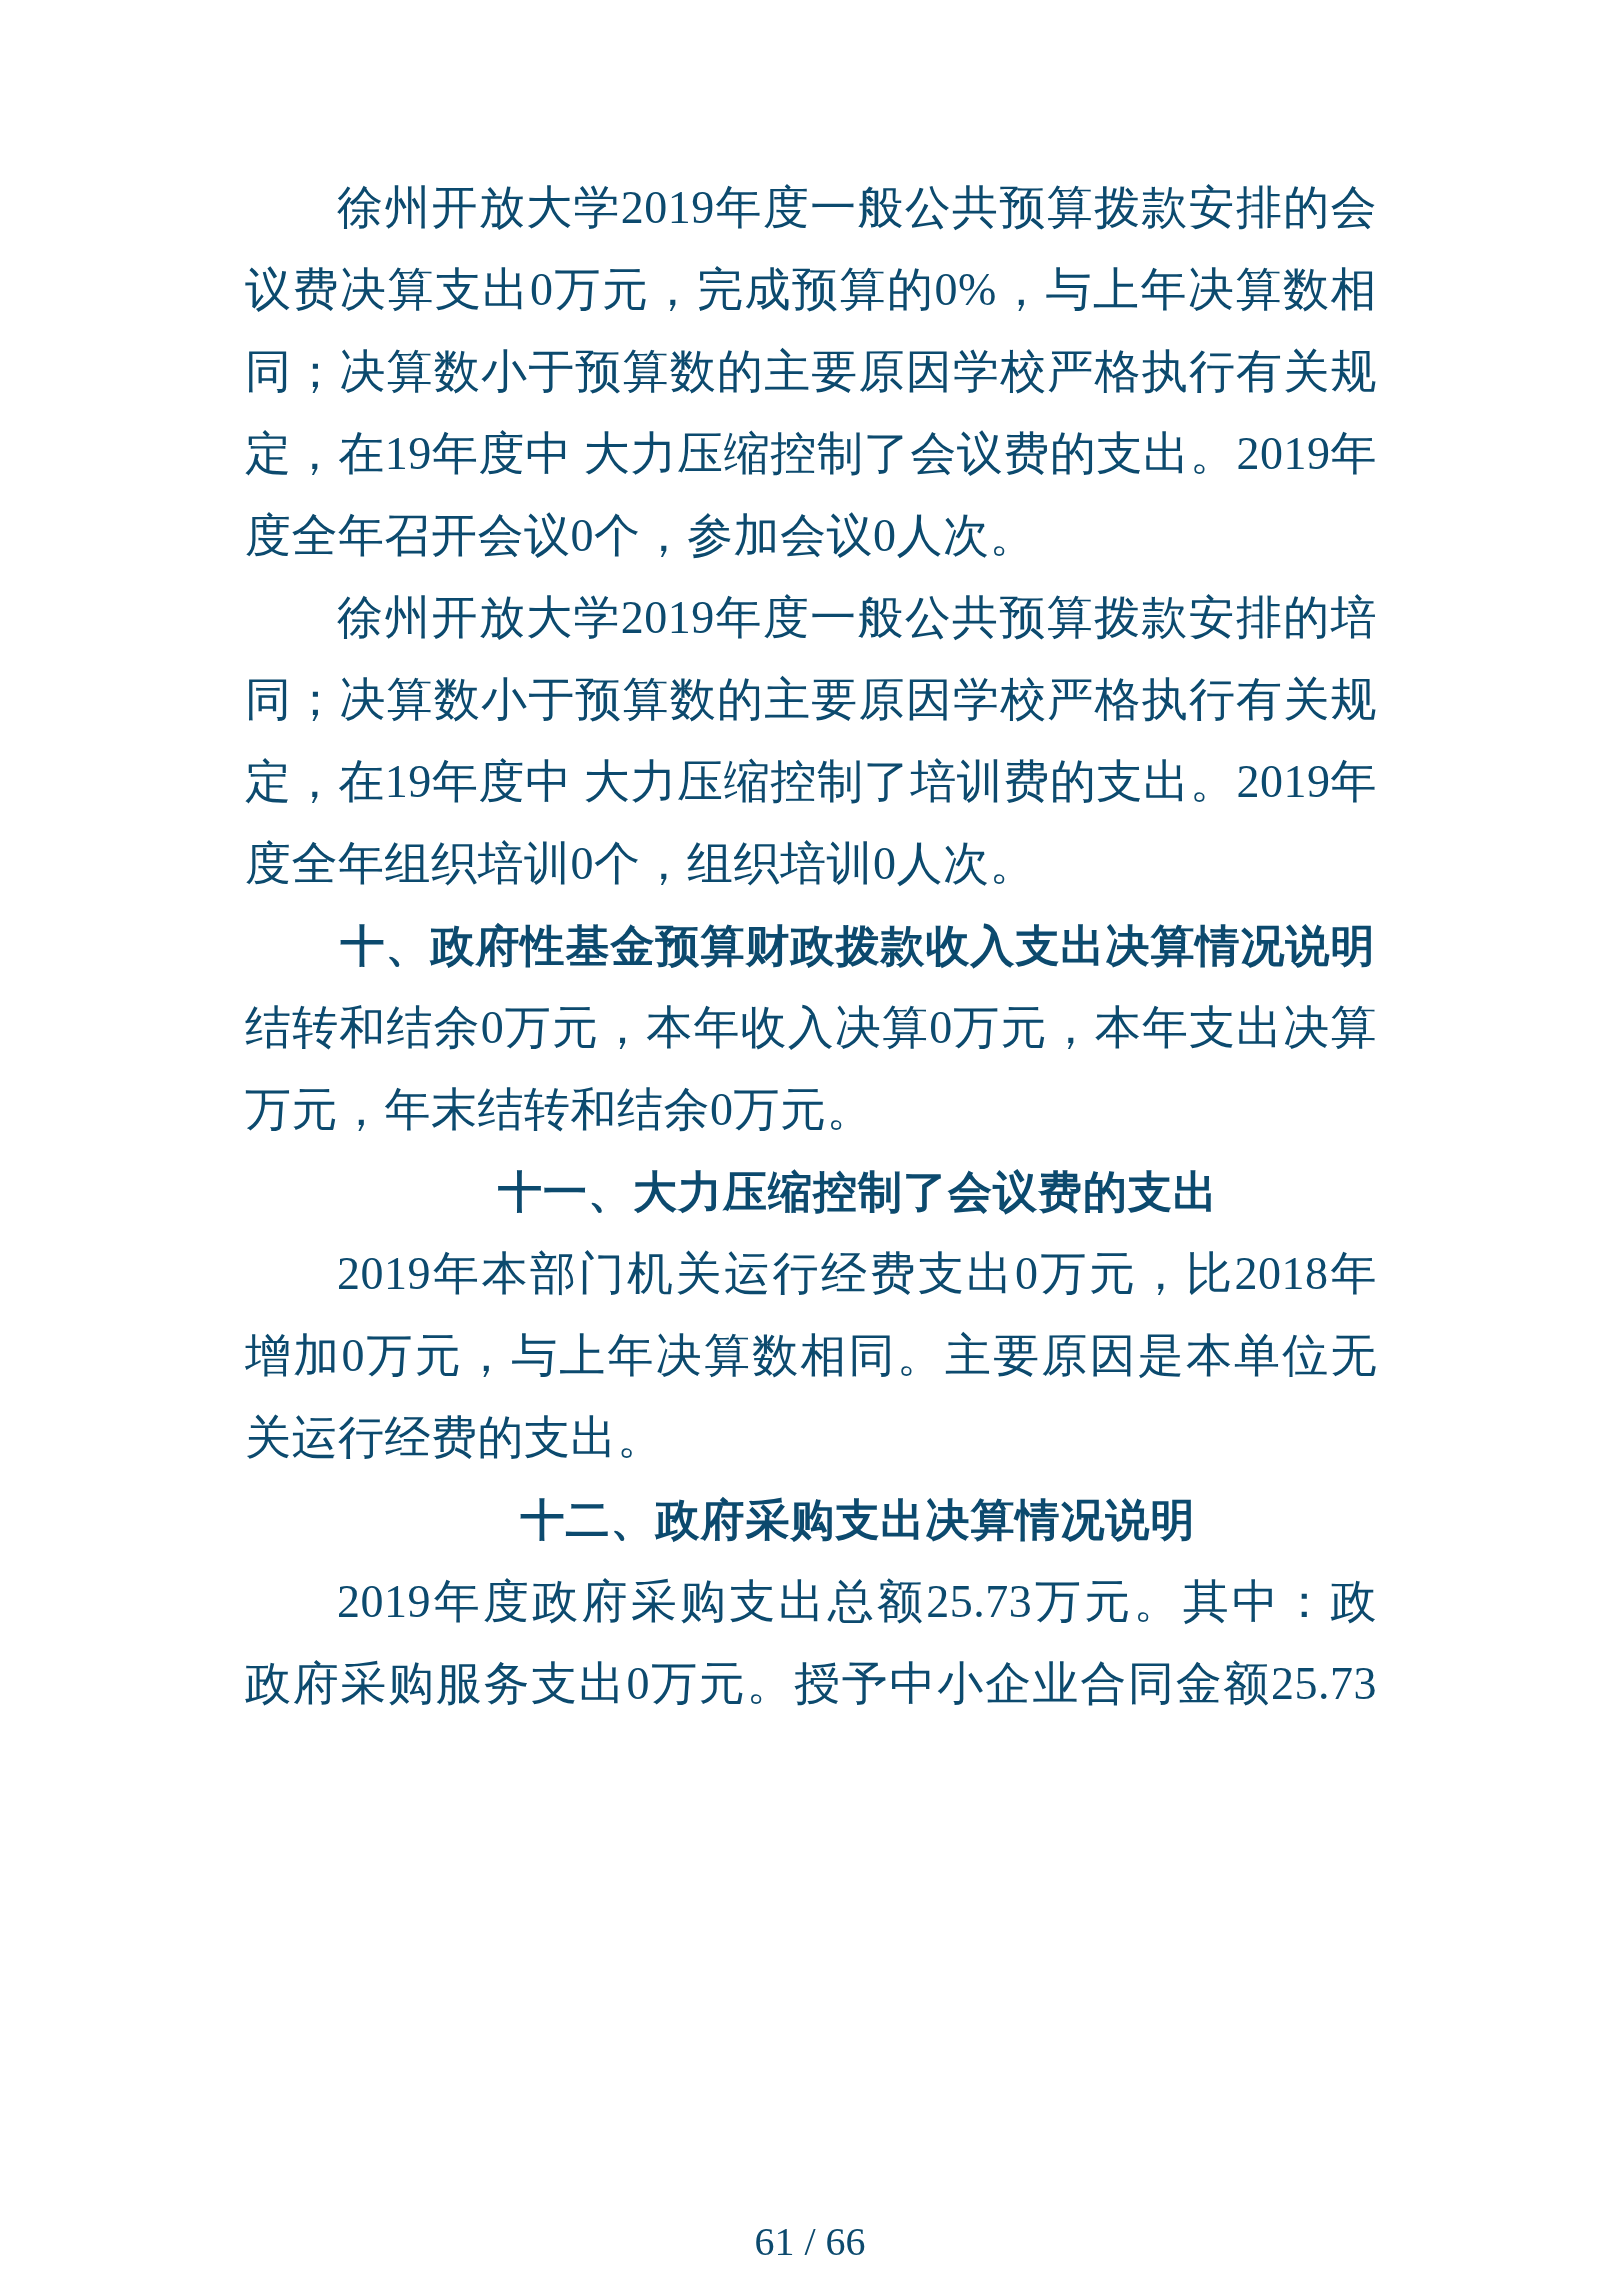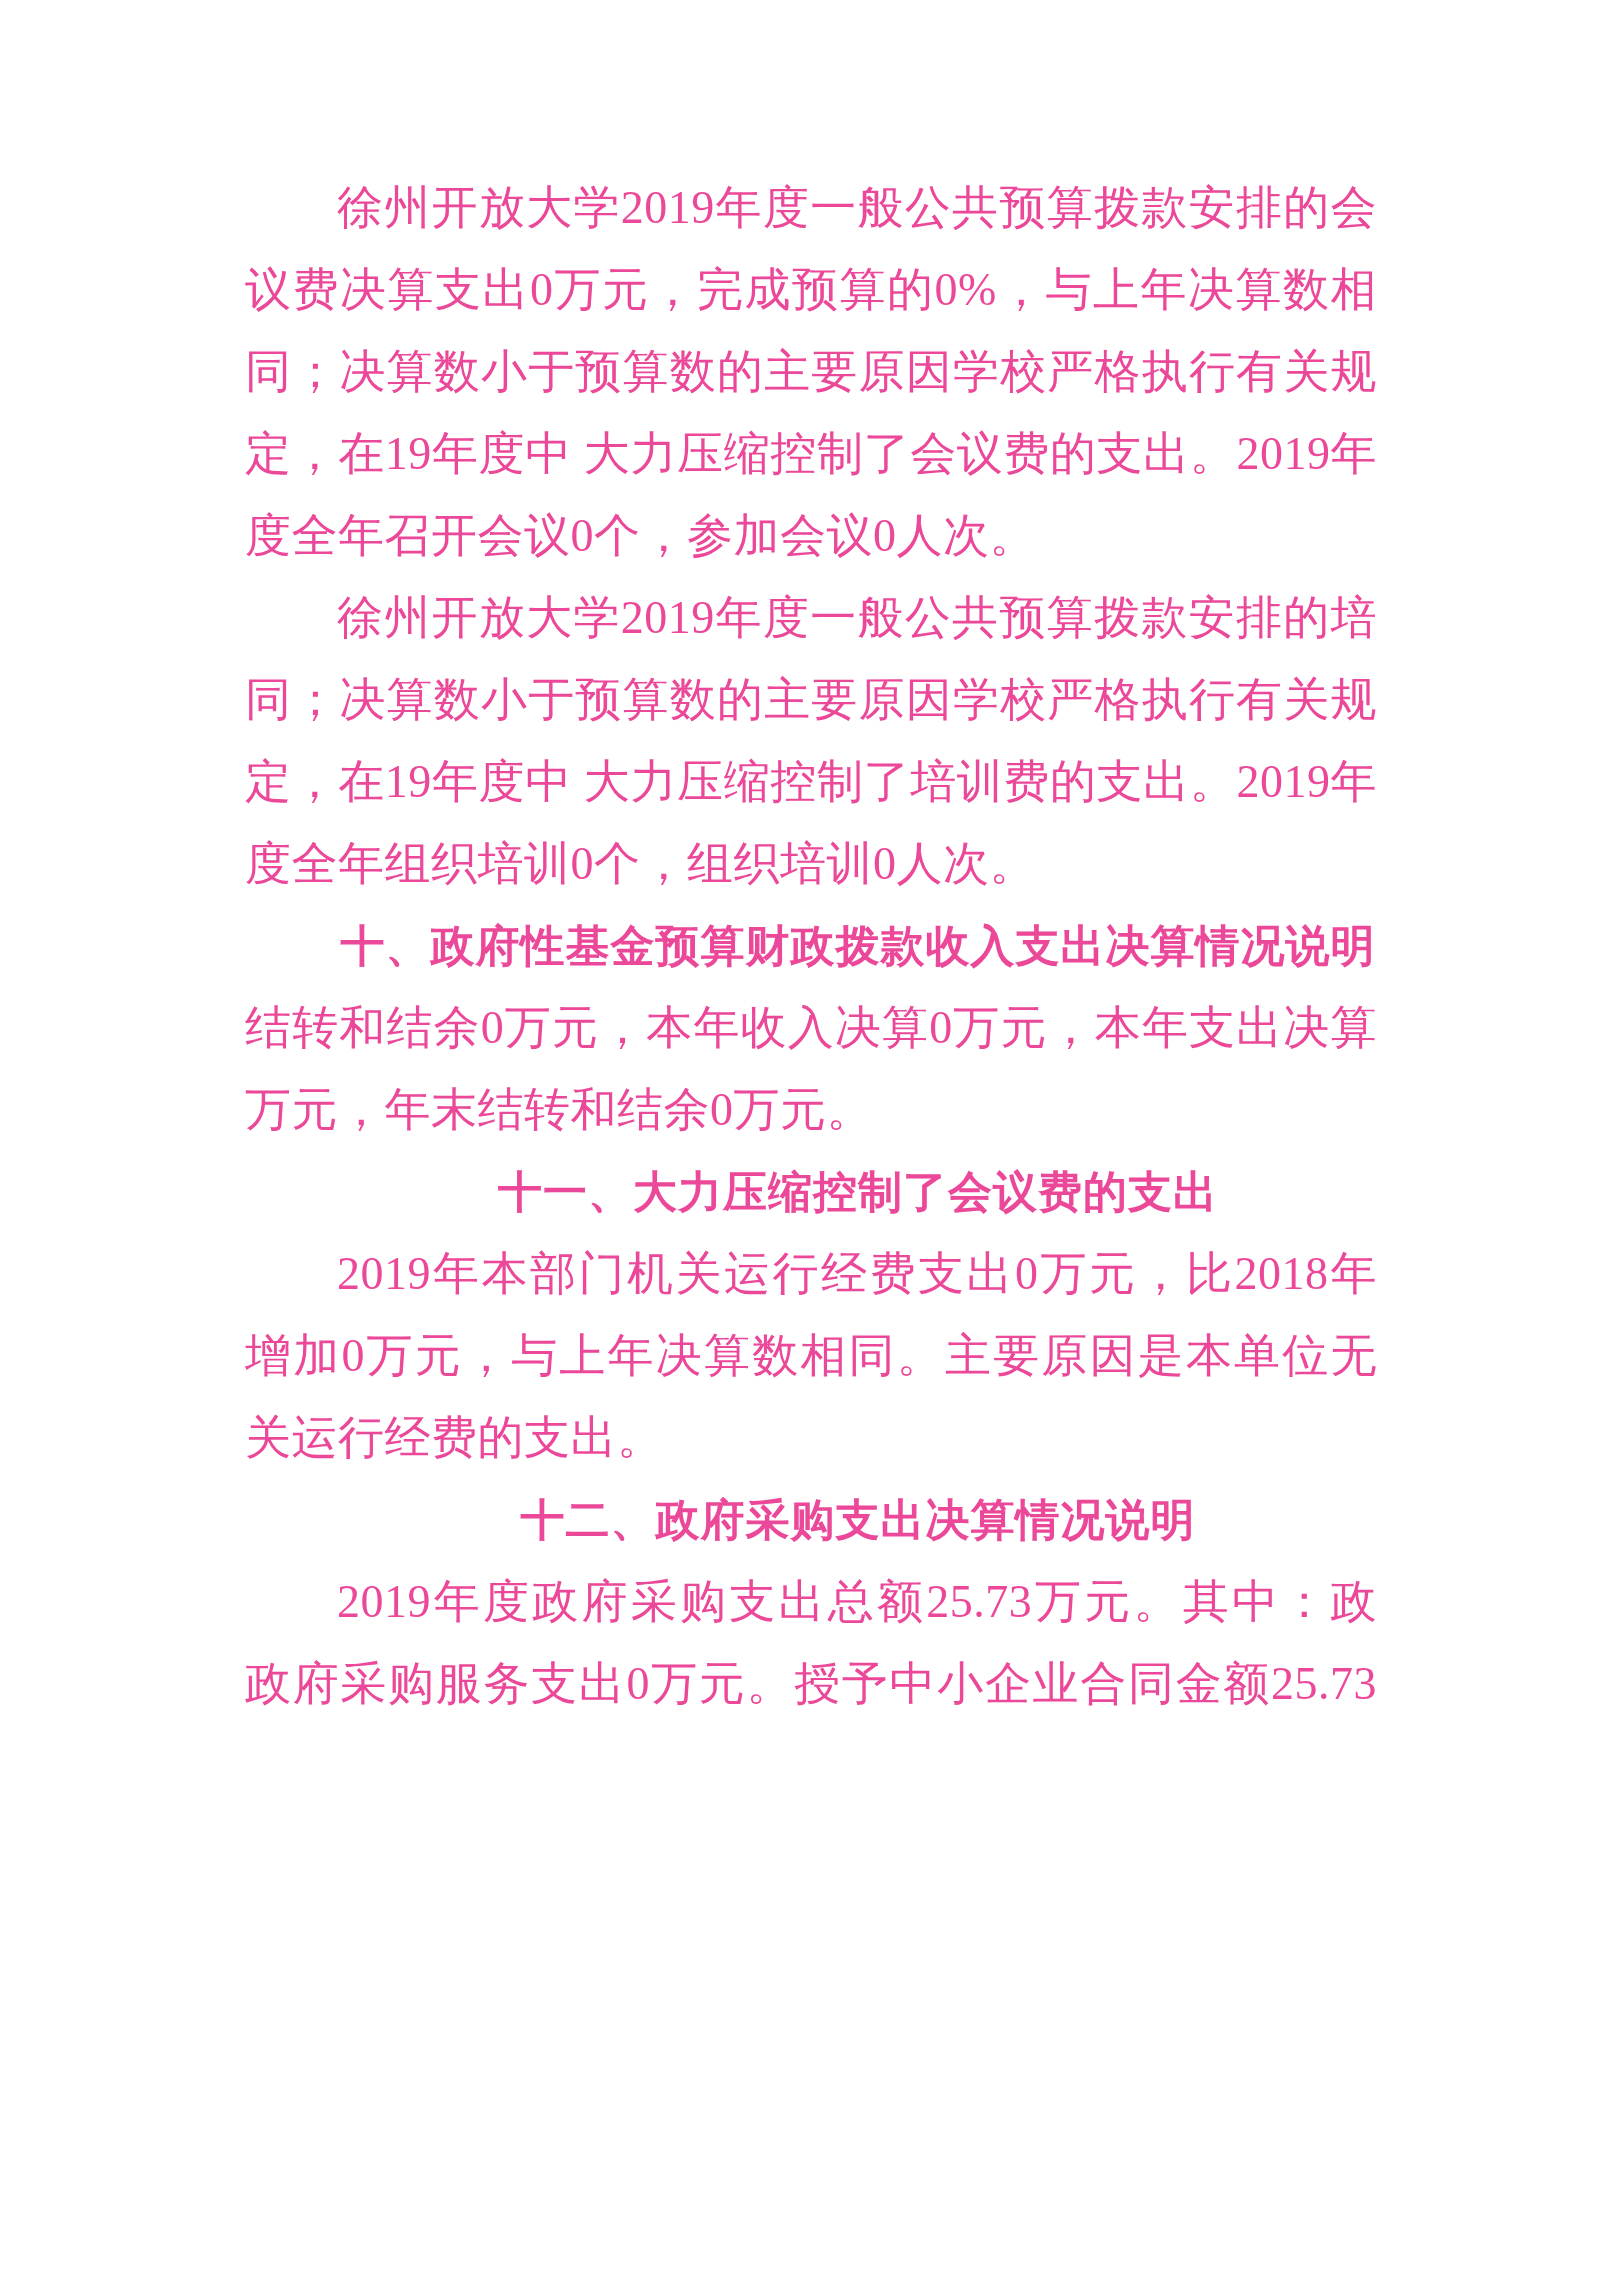--- a/index.html
+++ b/index.html
@@ -2,21 +2,21 @@
 <html><head>
 <meta charset="utf-8">
 <style>
   html, body { margin: 0; padding: 0; background: #888; }
   .page {
     position: relative;
     width: 1620px;
     height: 2293px;
     margin: 0 auto;
     background: #ffffff;
-    color: #ec4899;
+    color: #0c4a6e;
     font-family: "Liberation Serif", serif;
     overflow: hidden;
   }
   .content {
     position: absolute;
     left: 245px;
     top: 167px;
     width: 1132px;
   }
   .line {
@@ -84,14 +84,17 @@
         <div class="line indent">2019年本部门机关运行经费支出0万元，比2018年</div>
         <div class="line">增加0万元，与上年决算数相同。主要原因是本单位无机</div>
         <div class="line last">关运行经费的支出。</div>
       </div>
       <div class="heading">十二、政府采购支出决算情况说明</div>
       <div class="paragraph">
         <div class="line indent">2019年度政府采购支出总额25.73万元。其中：政</div>
         <div class="line">政府采购服务支出0万元。授予中小企业合同金额25.73</div>
       </div>
     </main>
+  <div class="footer">
+    <span>61 / 66</span>
+  </div>
 </div>
 
 
 </body></html>

